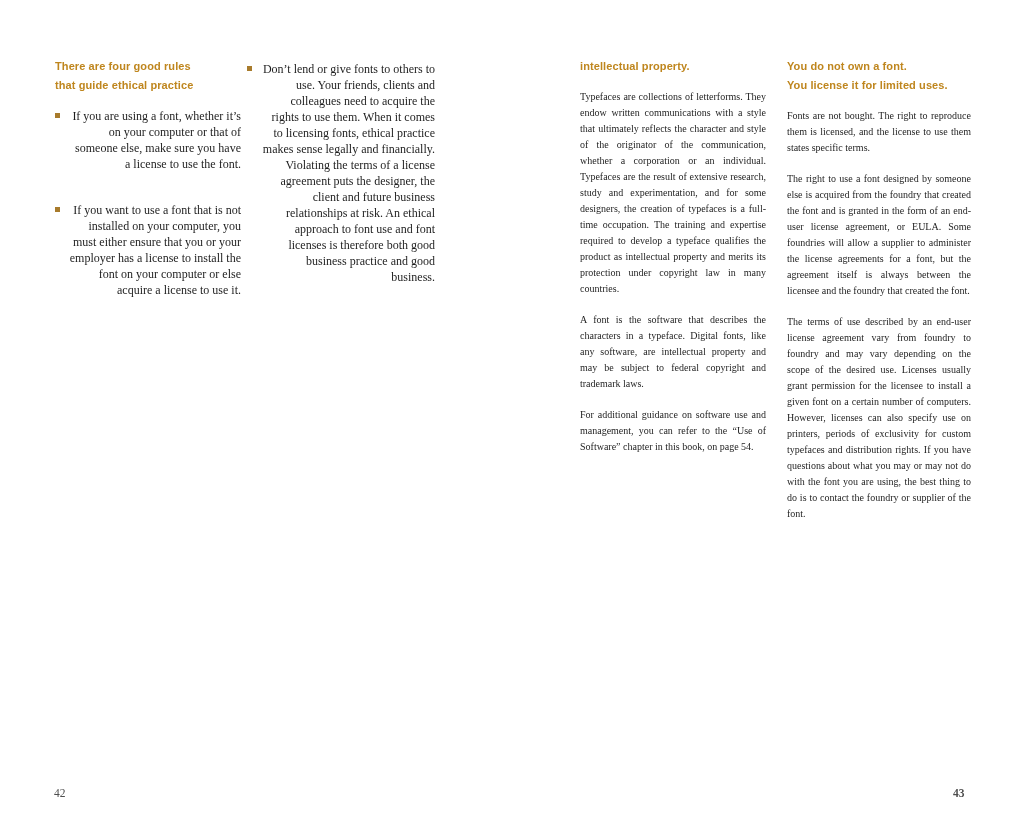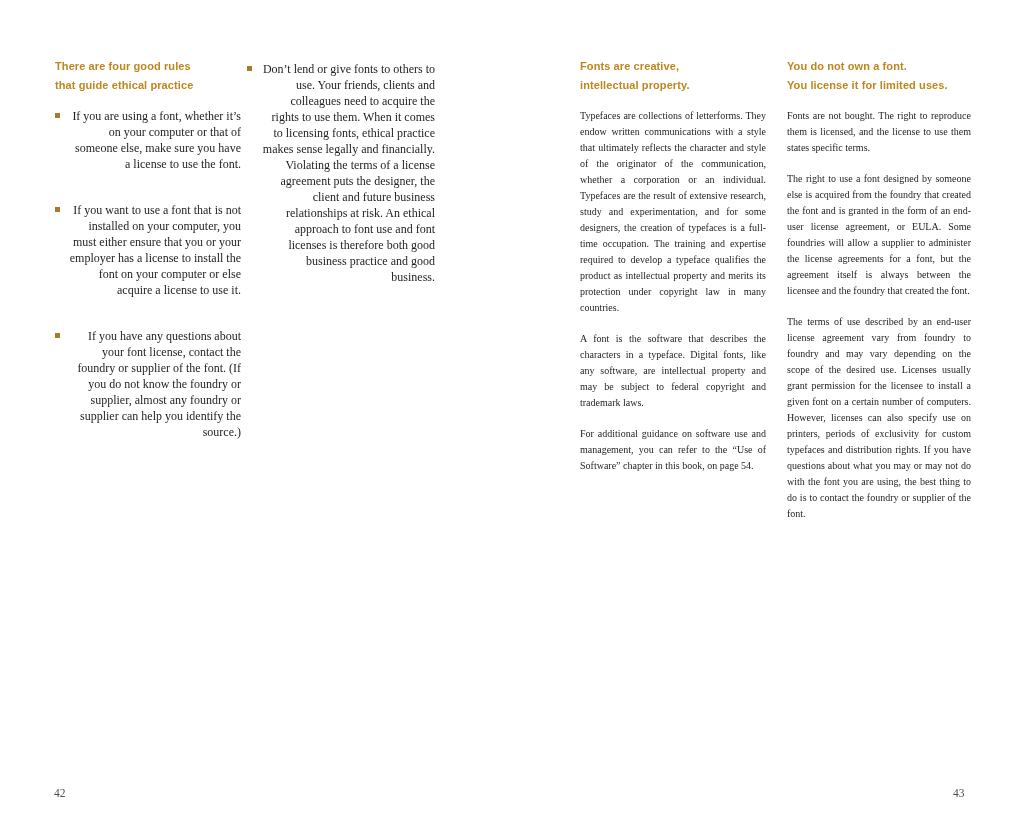--- a/index.html
+++ b/index.html
@@ -64,21 +64,21 @@
   }
 
   .page-number {
     position: absolute;
     top: 786px;
     font-size: 11.5px;
     line-height: 14px;
     color: var(--page-number, #4d4d4d);
   }
   .page-number.left  { left: 54px; text-align: center; }
-  .page-number.right { left: 953px; }
+  .page-number.right { left: 953px; font-weight: bold; }
 </style>
 </head>
 <body>
 
 <div class="spread">
 
   <div class="col col-1">
     <h2 class="heading">
       <span class="h-line">There are four good rules</span>
       <span class="h-line">that guide ethical practice</span>
@@ -88,40 +88,35 @@
         <li class="bullet-item">
           <span class="bullet-sq"></span>
           <span>If you are using a font, whether it’s on your computer or that of someone else, make sure you have a license to use the font.</span>
         </li>
 
         <li class="bullet-item">
           <span class="bullet-sq"></span>
           <span>If you want to use a font that is not installed on your computer, you must either ensure that you or your employer has a license to install the font on your computer or else acquire a license to use it.</span>
         </li>
 
-        <li class="bullet-item">
-          <span class="bullet-sq"></span>
-          <span>If you have any questions about your font license, contact the foundry or supplier of the font. (If you do not know the foundry or supplier, almost any foundry or supplier can help you identify the source.)</span>
-        </li>
       </ul>
   </div>
 
   <div class="col col-2">
     <ul class="bullet-list">
 
         <li class="bullet-item">
           <span class="bullet-sq"></span>
           <span>Don’t lend or give fonts to others to use. Your friends, clients and colleagues need to acquire the rights to use them. When it comes to licensing fonts, ethical practice makes sense legally and financially. Violating the terms of a license agreement puts the designer, the client and future business relationships at risk. An ethical approach to font use and font licenses is therefore both good business practice and good business.</span>
         </li>
       </ul>
   </div>
 
   <div class="col col-3">
     <h2 class="heading">
-      <span class="h-line">Fonts are creative,</span>
       <span class="h-line">intellectual property.</span>
     </h2>
     <div>
 
         <p class="body-par">Typefaces are collections of letterforms. They endow written communications with a style that ultimately reflects the character and style of the originator of the communication, whether a corporation or an individual. Typefaces are the result of extensive research, study and experimentation, and for some designers, the creation of typefaces is a full-time occupation. The training and expertise required to develop a typeface qualifies the product as intellectual property and merits its protection under copyright law in many countries.</p>
 
         <p class="body-par">A font is the software that describes the characters in a typeface. Digital fonts, like any software, are intellectual property and may be subject to federal copyright and trademark laws.</p>
 
         <p class="body-par">For additional guidance on software use and management, you can refer to the “Use of Software” chapter in this book, on page 54.</p>
       </div>

